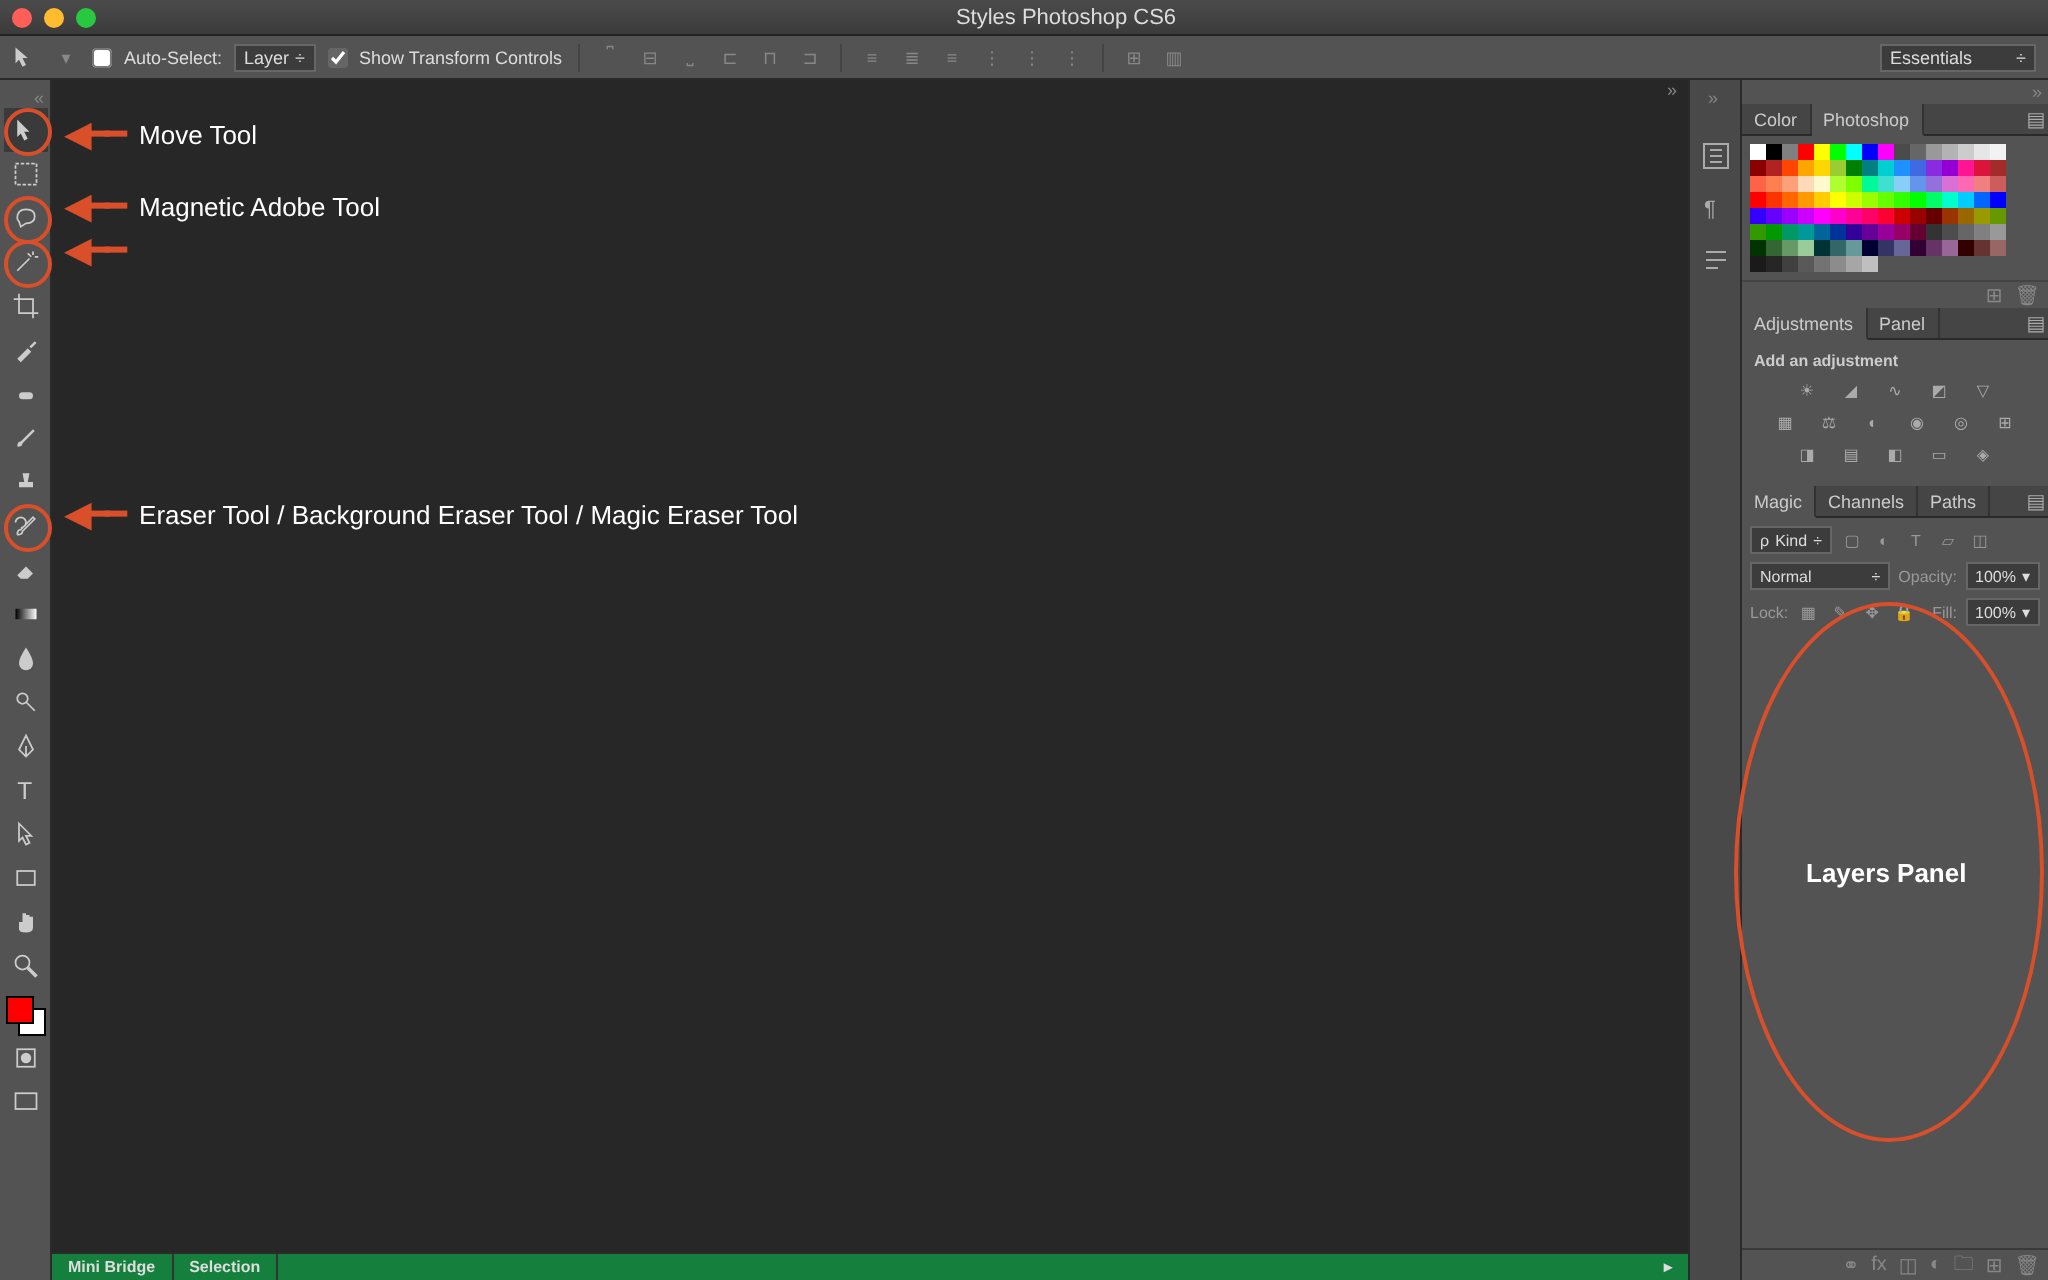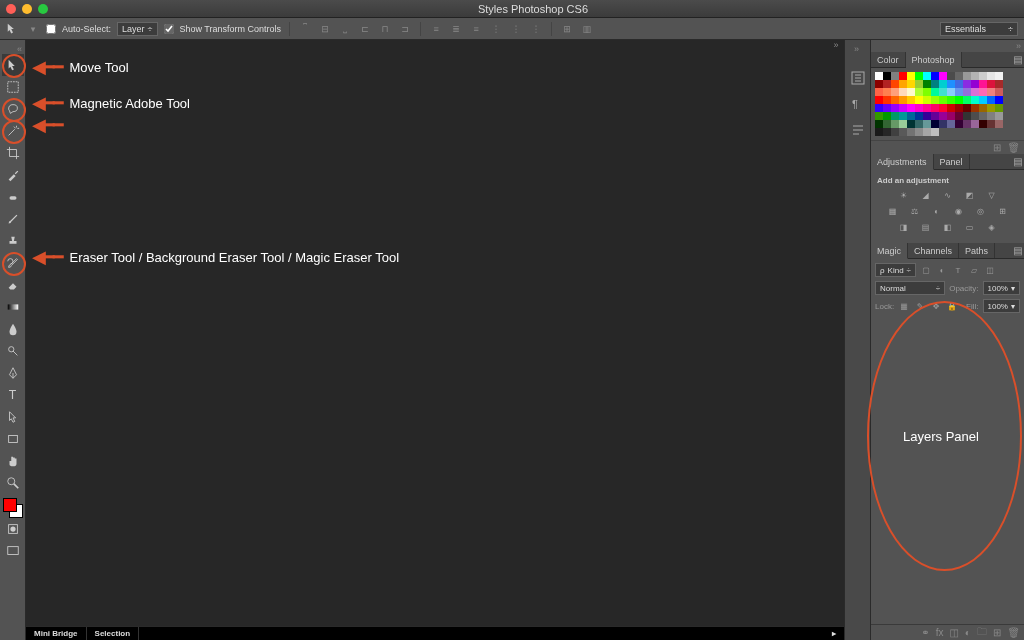--- a/index.html
+++ b/index.html
@@ -23,21 +23,21 @@
 
 .toolbar { width: 26px; background: #535353; border-right: 1px solid #2a2a2a; display: flex; flex-direction: column; align-items: center; padding-top: 4px; }
 .tool { width: 22px; height: 22px; display: flex; align-items: center; justify-content: center; color: #ccc; position: relative; }
 .tool.active { background: #3a3a3a; }
 .tool svg { width: 14px; height: 14px; }
 .color-swatch { width: 20px; height: 20px; margin-top: 4px; position: relative; }
 .fg { position: absolute; width: 14px; height: 14px; background: #ff0000; border: 1px solid #000; top: 0; left: 0; }
 .bg { position: absolute; width: 14px; height: 14px; background: #ffffff; border: 1px solid #000; bottom: 0; right: 0; }
 
 .canvas { flex: 1; background: #272727; position: relative; }
-.bottom-tabs { position: absolute; bottom: 0; left: 0; right: 0; height: 14px; background: #000000; border-top: 1px solid #2a2a2a; display: flex; align-items: center; }
+.bottom-tabs { position: absolute; bottom: 0; left: 0; right: 0; height: 14px; background: #15803d; border-top: 1px solid #2a2a2a; display: flex; align-items: center; }
 .btab { padding: 0 8px; font-size: 8px; color: #ddd; border-right: 1px solid #333; height: 100%; display: flex; align-items: center; font-weight: bold; }
 .coll-arrow { position: absolute; top: 0; right: 0; width: 16px; height: 10px; color: #888; font-size: 9px; text-align: center; }
 
 .rightcol { width: 180px; display: flex; }
 .icondock { width: 26px; background: #494949; border-left: 1px solid #2a2a2a; display: flex; flex-direction: column; align-items: center; padding-top: 14px; gap: 10px; }
 .icondock div { width: 16px; height: 16px; color: #aaa; }
 .panels { flex: 1; background: #535353; border-left: 1px solid #2a2a2a; display: flex; flex-direction: column; }
 
 .panel-tabs { display: flex; background: #454545; height: 16px; border-bottom: 1px solid #2a2a2a; }
 .ptab { padding: 0 6px; font-size: 9px; color: #ccc; display: flex; align-items: center; border-right: 1px solid #333; }
@@ -493,21 +493,21 @@
           <span class="licon">✥</span>
           <span class="licon">🔒</span>
           <span style="margin-left:auto">Fill:</span>
           <span class="sel">
               <span>100%</span>
               <span>▾</span>
             </span>
         </div>
 
         <div class="circle" style="left:-4px; top:42px; width:155px; height:270px;"></div>
-        <div class="annotation" style="left:32px; top:170px; font-size:13px;">
+        <div class="annotation" style="left:32px; top:170px; font-size:13px;font-weight:bold;">
             <span>Layers Panel</span>
           </div>
       </div>
       <div class="layers-footer">
         <span>⚭</span>
         <span>fx</span>
         <span>◫</span>
         <span>◐</span>
         <span>🗀</span>
         <span>⊞</span>

